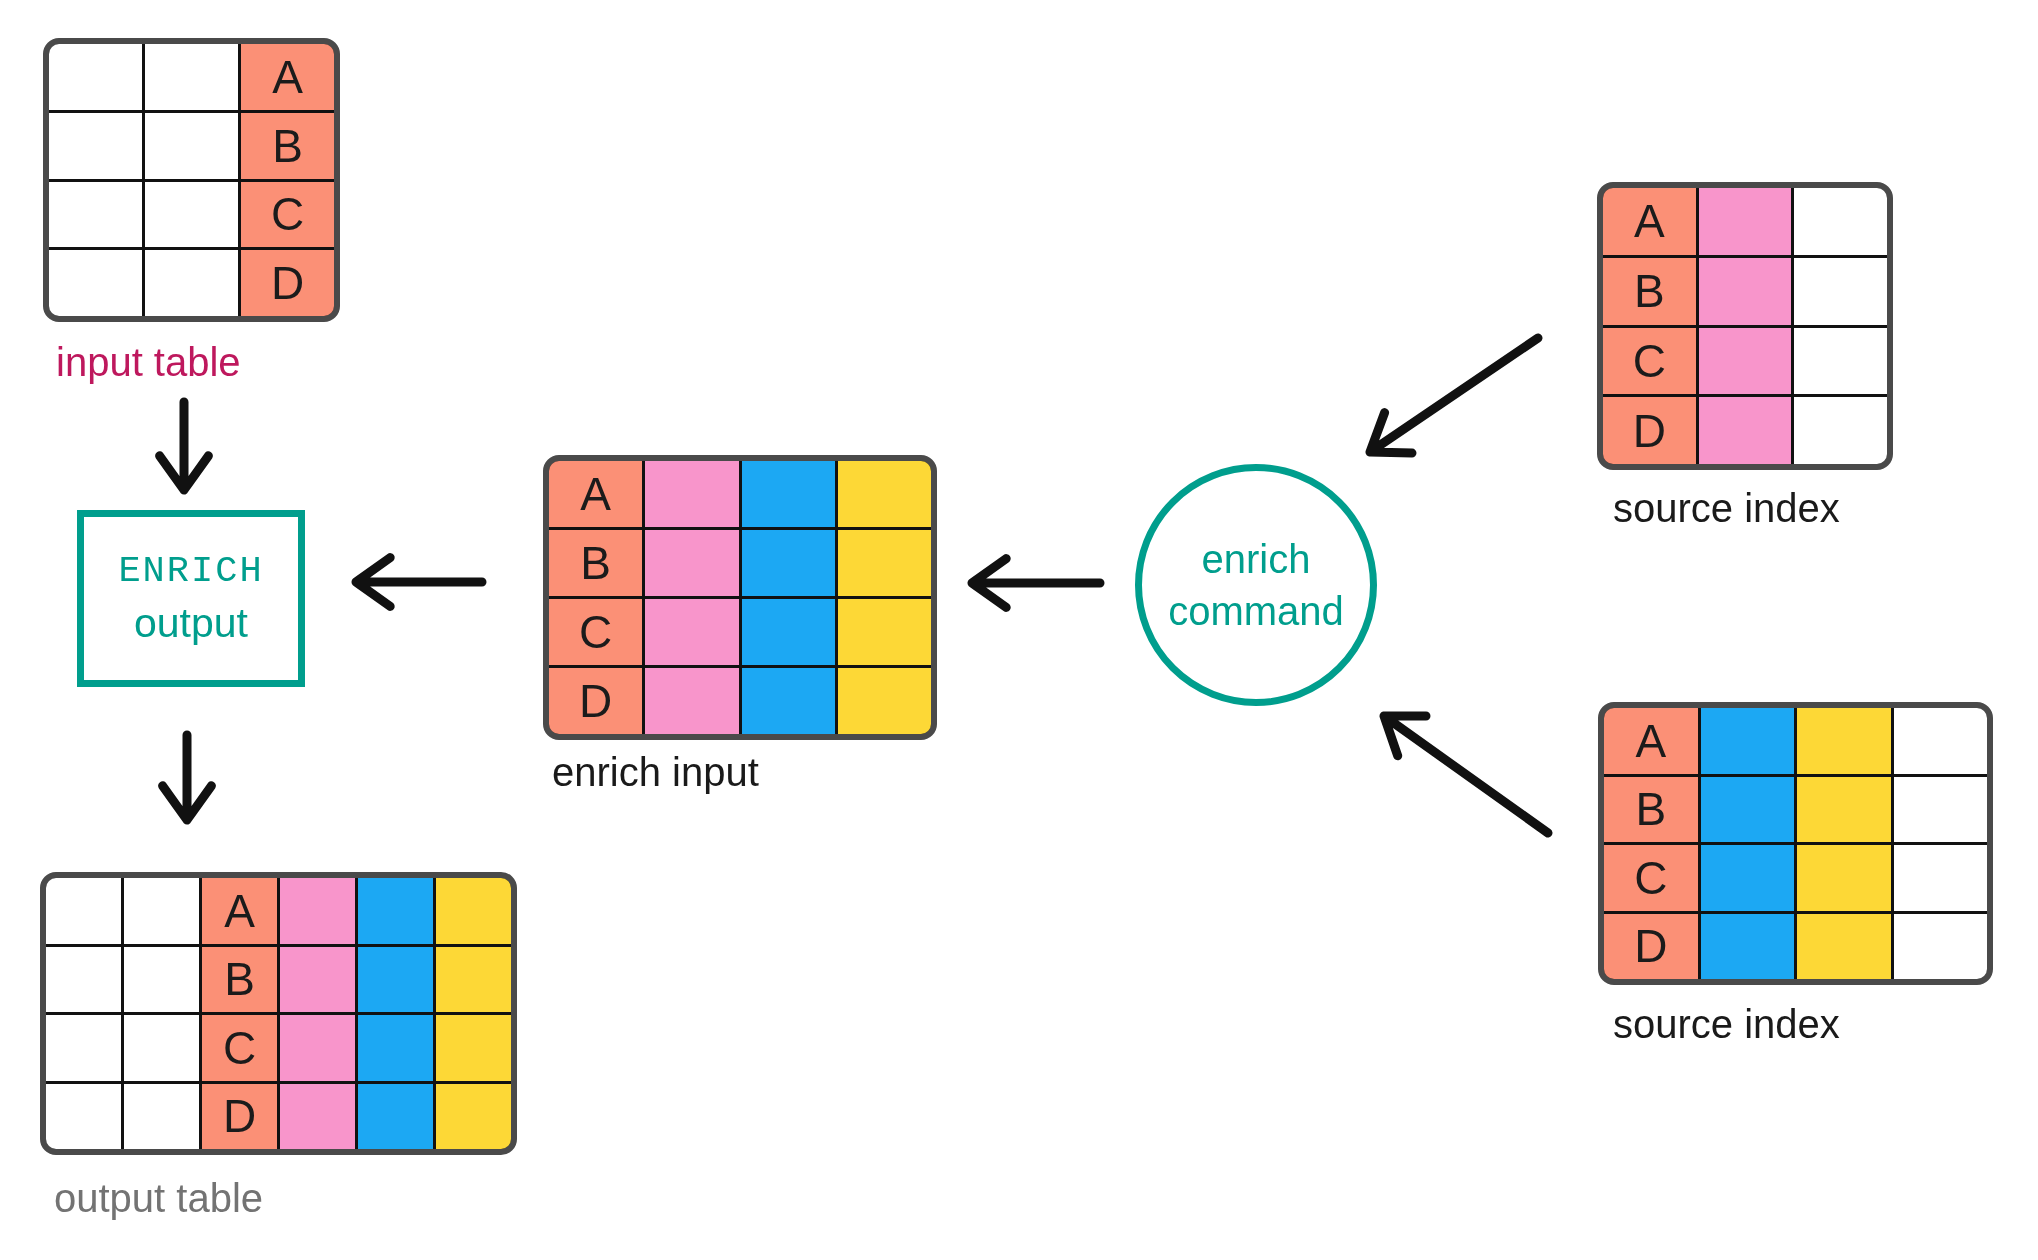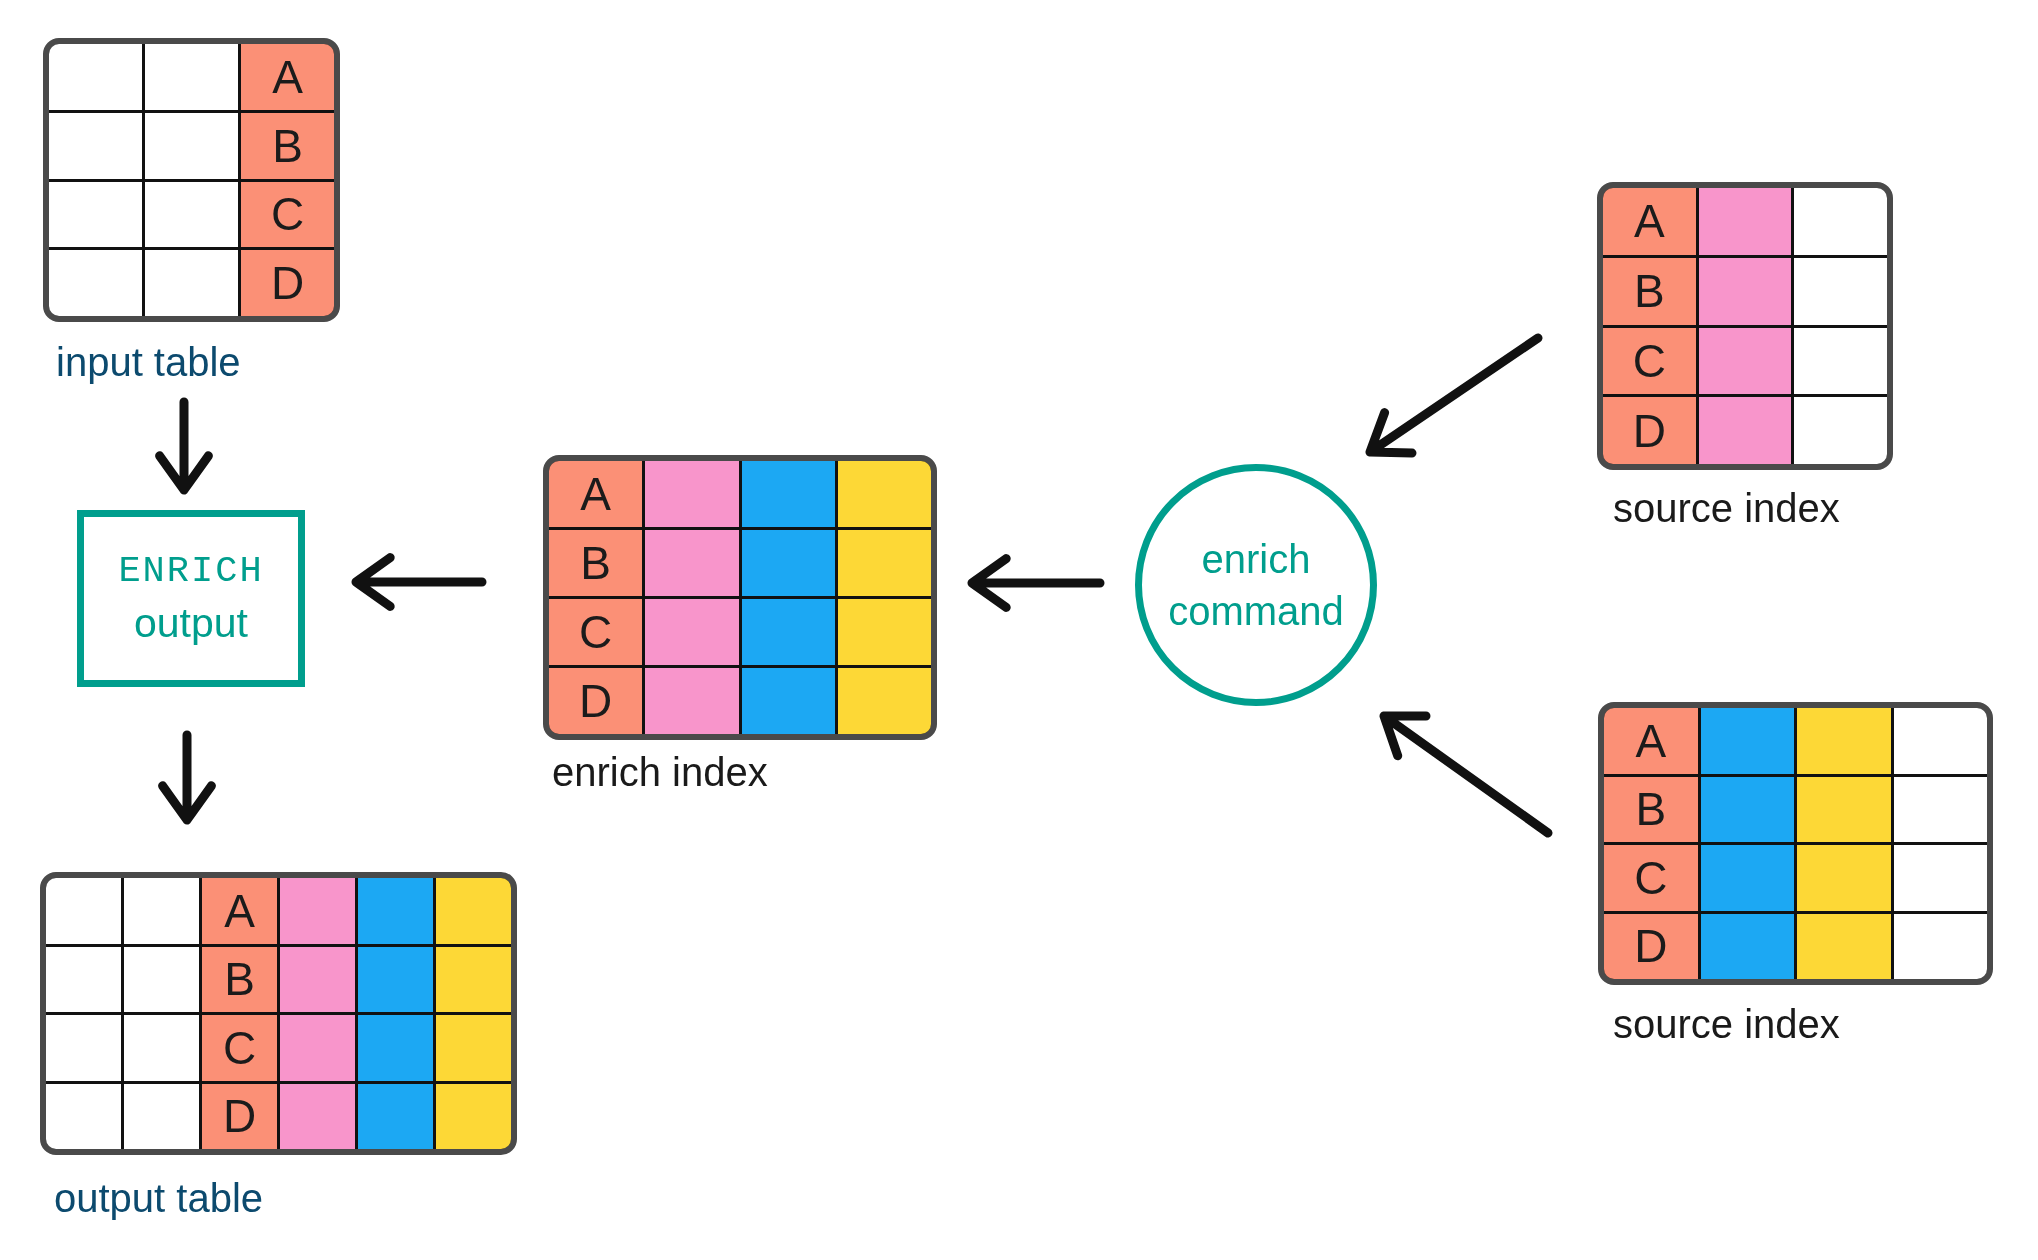--- a/index.html
+++ b/index.html
@@ -92,21 +92,21 @@
       <div class="cell" style="background: rgb(255, 255, 255);"></div>
       <div class="cell" style="background: rgb(255, 255, 255);"></div>
       <div class="cell" style="background: rgb(251, 144, 118);">B</div>
       <div class="cell" style="background: rgb(255, 255, 255);"></div>
       <div class="cell" style="background: rgb(255, 255, 255);"></div>
       <div class="cell" style="background: rgb(251, 144, 118);">C</div>
       <div class="cell" style="background: rgb(255, 255, 255);"></div>
       <div class="cell" style="background: rgb(255, 255, 255);"></div>
       <div class="cell" style="background: rgb(251, 144, 118);">D</div>
     </div>
-  <div id="input-label" class="lbl" style="color: #0c4a6e;">input table</div>
+  <div id="input-label" class="lbl" style="color: #be185d;">input table</div>
 
   <div class="cmd teal" style="border-color: rgb(0, 158, 141);">
     <div class="l1 teal-text" style="color: rgb(0, 158, 141);">ENRICH</div>
     <div class="l2 teal-text" style="color: rgb(0, 158, 141);">output</div>
   </div>
 
   <div id="enrich-index" class="tbl" style="background: rgb(17, 17, 17); border-color: rgb(74, 74, 74); grid-template-columns: repeat(4, 1fr);">
       <div class="cell" style="background: rgb(251, 144, 118);">A</div>
       <div class="cell" style="background: rgb(248, 149, 203);"></div>
       <div class="cell" style="background: rgb(28, 168, 243);"></div>
@@ -117,21 +117,21 @@
       <div class="cell" style="background: rgb(253, 216, 54);"></div>
       <div class="cell" style="background: rgb(251, 144, 118);">C</div>
       <div class="cell" style="background: rgb(248, 149, 203);"></div>
       <div class="cell" style="background: rgb(28, 168, 243);"></div>
       <div class="cell" style="background: rgb(253, 216, 54);"></div>
       <div class="cell" style="background: rgb(251, 144, 118);">D</div>
       <div class="cell" style="background: rgb(248, 149, 203);"></div>
       <div class="cell" style="background: rgb(28, 168, 243);"></div>
       <div class="cell" style="background: rgb(253, 216, 54);"></div>
     </div>
-  <div id="enrich-index-label" class="lbl" style="color: rgb(26, 26, 26);">enrich index</div>
+  <div id="enrich-index-label" class="lbl" style="color: rgb(26, 26, 26);">enrich input</div>
 
   <div class="policy teal" style="border-color: rgb(0, 158, 141); color: rgb(0, 158, 141);">
     <div class="teal-text" style="color: rgb(0, 158, 141);">enrich</div>
     <div class="teal-text" style="color: rgb(0, 158, 141);">command</div>
   </div>
 
   <div id="source-top" class="tbl" style="background: rgb(17, 17, 17); border-color: rgb(74, 74, 74); grid-template-columns: repeat(3, 1fr);">
       <div class="cell" style="background: rgb(251, 144, 118);">A</div>
       <div class="cell" style="background: rgb(248, 149, 203);"></div>
       <div class="cell" style="background: rgb(255, 255, 255);"></div>
@@ -186,21 +186,21 @@
       <div class="cell" style="background: rgb(248, 149, 203);"></div>
       <div class="cell" style="background: rgb(28, 168, 243);"></div>
       <div class="cell" style="background: rgb(253, 216, 54);"></div>
       <div class="cell" style="background: rgb(255, 255, 255);"></div>
       <div class="cell" style="background: rgb(255, 255, 255);"></div>
       <div class="cell" style="background: rgb(251, 144, 118);">D</div>
       <div class="cell" style="background: rgb(248, 149, 203);"></div>
       <div class="cell" style="background: rgb(28, 168, 243);"></div>
       <div class="cell" style="background: rgb(253, 216, 54);"></div>
     </div>
-  <div id="output-label" class="lbl" style="color: #0c4a6e;">output table</div>
+  <div id="output-label" class="lbl" style="color: #737373;">output table</div>
 
   <svg id="arrow-layer" viewBox="0 0 2038 1260">
       <path d="M 184 402 L 184 490 M 159.6 455.8 L 184 490 L 208.4 455.8" stroke="#111111"></path>
       <path d="M 187 735 L 187 820 M 162.6 785.8 L 187 820 L 211.4 785.8" stroke="#111111"></path>
       <path d="M 482 582 L 356 582 M 390.2 557.6 L 356 582 L 390.2 606.4" stroke="#111111"></path>
       <path d="M 1100 583 L 972 583 M 1006.2 558.6 L 972 583 L 1006.2 607.4" stroke="#111111"></path>
       <path d="M 1538 338 L 1370 452 M 1384.6 412.6 L 1370 452 L 1412.0 453.0" stroke="#111111"></path>
       <path d="M 1548 833 L 1384 716 M 1426.0 716.0 L 1384 716 L 1397.7 755.7" stroke="#111111"></path>
     </svg>
 

